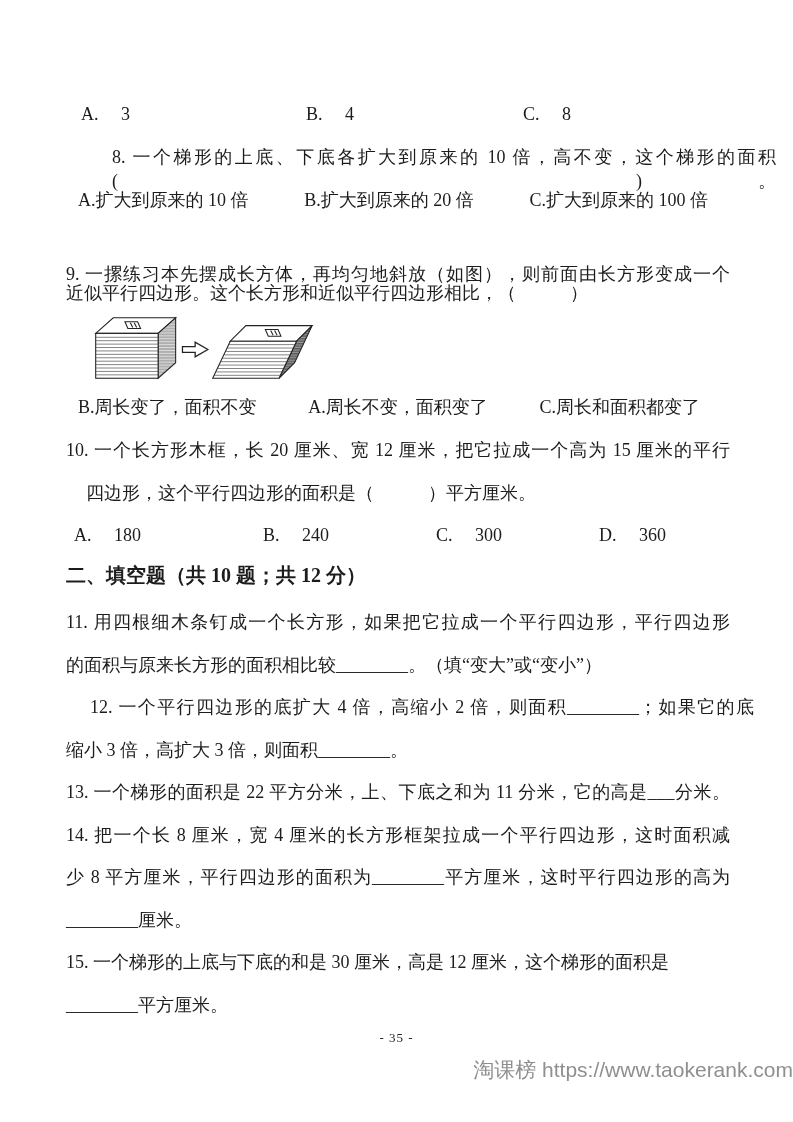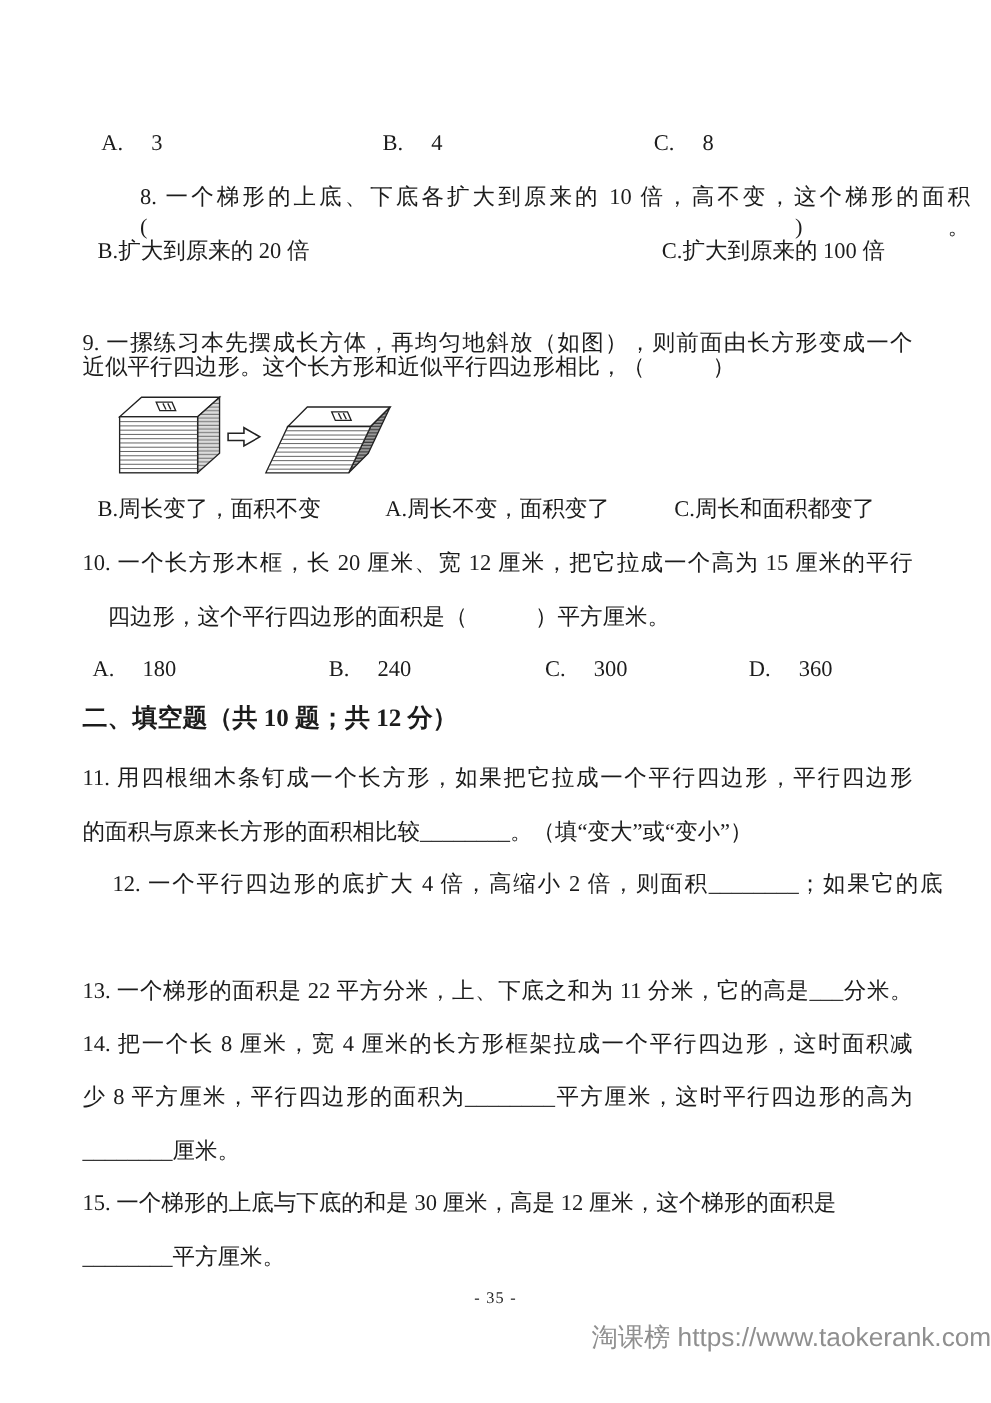--- a/index.html
+++ b/index.html
@@ -52,20 +52,21 @@
 <div class="page">
 
   <div class="opt-row" style="top:102px;">
     <span class="opt-abs" style="left:15px;">A.　 3</span>
     <span class="opt-abs" style="left:240px;">B.　 4</span>
     <span class="opt-abs" style="left:457px;">C.　 8</span>
   </div>
 
   <div class="line jl" style="top:145px;margin-left:46px;">8. 一个梯形的上底、下底各扩大到原来的 10 倍，高不变，这个梯形的面积(　　　)。</div>
   <div class="opt-row opt-flex" style="top:188px;left:78px;width:630px;">
+    <span>A.扩大到原来的 10 倍</span>
     <span>B.扩大到原来的 20 倍</span>
     <span>C.扩大到原来的 100 倍</span>
   </div>
 
   <div class="line jl" style="top:231px;margin-top:31px;">9. 一摞练习本先摆成长方体，再均匀地斜放（如图），则前面由长方形变成一个</div>
   <div class="line" style="top:271px;margin-top:10px;">近似平行四边形。这个长方形和近似平行四边形相比，（　　　）</div>
 
   <div class="figure-wrap">
     <svg width="236" height="78" viewBox="0 0 240 80">
       <defs>
@@ -153,20 +154,21 @@
     <span class="opt-abs" style="left:370px;">C.　 300</span>
     <span class="opt-abs" style="left:533px;">D.　 360</span>
   </div>
 
   <div class="sec-header" style="top:562px;">二、填空题（共 10 题；共 12 分）</div>
 
   <div class="line jl" style="top:610px;">11. 用四根细木条钉成一个长方形，如果把它拉成一个平行四边形，平行四边形</div>
   <div class="line" style="top:653px;">的面积与原来长方形的面积相比较________。（填“变大”或“变小”）</div>
 
   <div class="line jl" style="top:695px;margin-left:24px;">12. 一个平行四边形的底扩大 4 倍，高缩小 2 倍，则面积________；如果它的底</div>
+  <div class="line" style="top:738px;">缩小 3 倍，高扩大 3 倍，则面积________。</div>
 
   <div class="line jl" style="top:780px;">13. 一个梯形的面积是 22 平方分米，上、下底之和为 11 分米，它的高是___分米。</div>
 
   <div class="line jl" style="top:823px;">14. 把一个长 8 厘米，宽 4 厘米的长方形框架拉成一个平行四边形，这时面积减</div>
   <div class="line jl" style="top:865px;">少 8 平方厘米，平行四边形的面积为________平方厘米，这时平行四边形的高为</div>
   <div class="line" style="top:908px;">________厘米。</div>
 
   <div class="line" style="top:950px;">15. 一个梯形的上底与下底的和是 30 厘米，高是 12 厘米，这个梯形的面积是</div>
   <div class="line" style="top:993px;">________平方厘米。</div>
 

